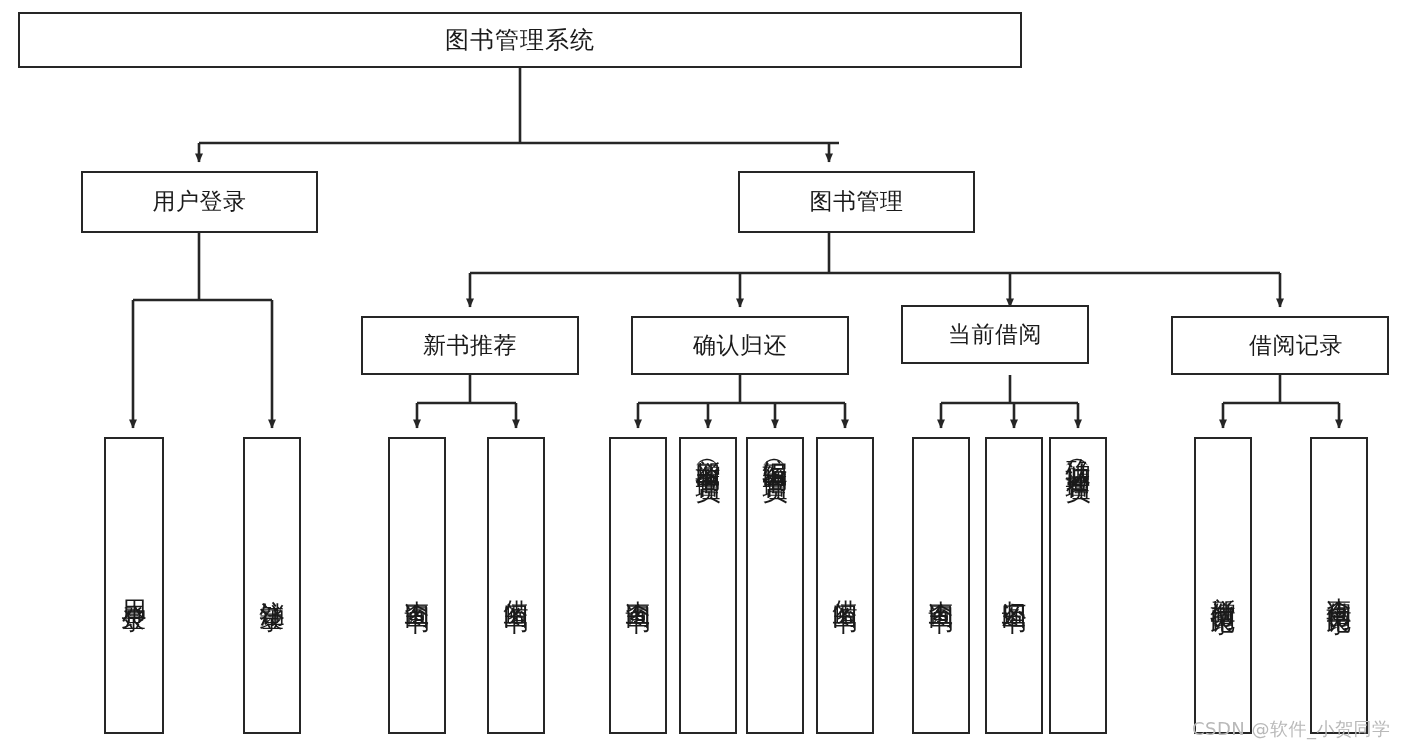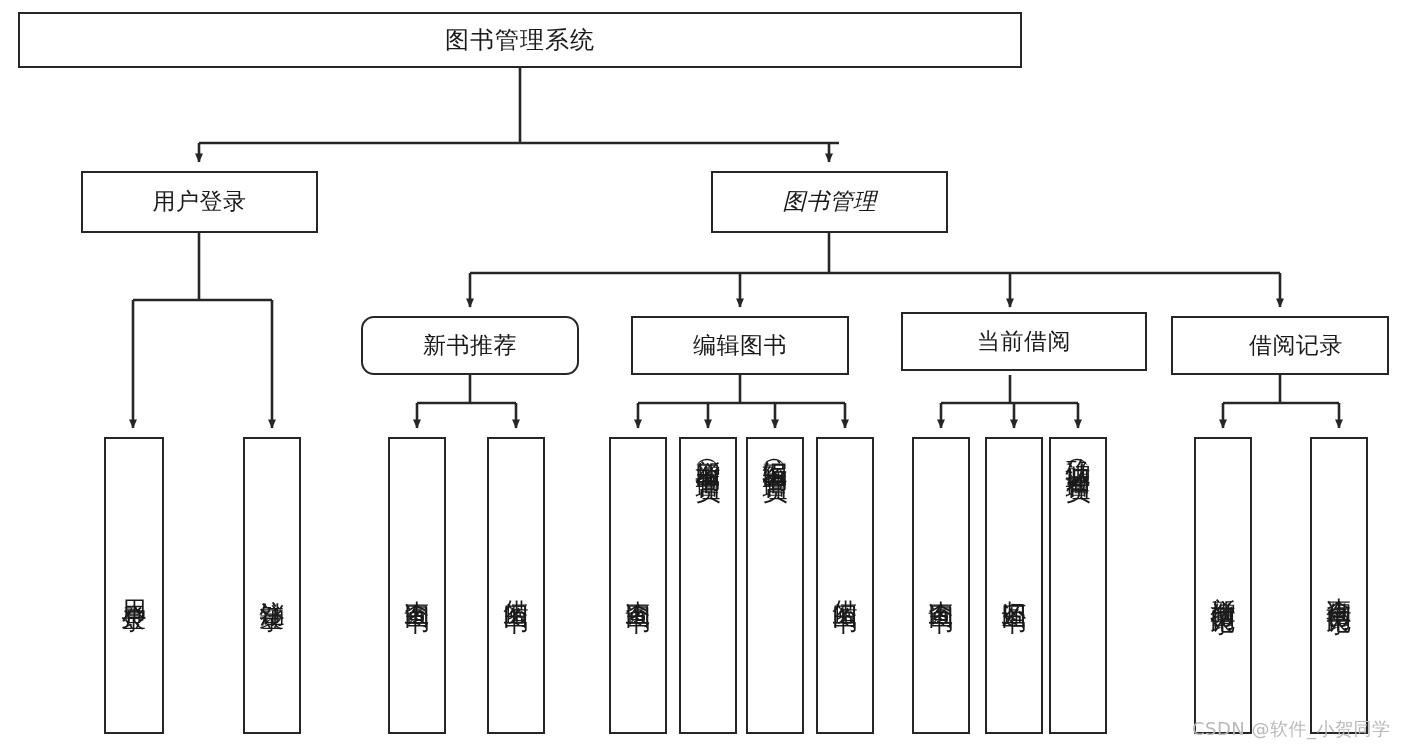--- a/index.html
+++ b/index.html
@@ -131,32 +131,32 @@
   </svg>
 
   <div class="node root horiz" id="node-root" style="left: 18px; top: 12px; width: 1004px; height: 56px;">
     <span class="lbl">图书管理系统</span>
   </div>
 
   <div id="level2-layer">
       <div class="node horiz" style="left: 81px; top: 171px; width: 237px; height: 62px;">
         <span class="lbl">用户登录</span>
       </div>
-      <div class="node horiz" style="left: 711px; top: 171px; width: 237px; height: 62px; font-style: italic;">
+      <div class="node horiz" style="left: 738px; top: 171px; width: 237px; height: 62px;">
         <span class="lbl">图书管理</span>
       </div>
     </div>
   <div id="level3-layer">
-      <div class="node horiz" style="left: 361px; top: 316px; width: 218px; height: 59px; border-radius: 13px;">
+      <div class="node horiz" style="left: 361px; top: 316px; width: 218px; height: 59px;">
         <span class="lbl">新书推荐</span>
       </div>
       <div class="node horiz" style="left: 631px; top: 316px; width: 218px; height: 59px;">
-        <span class="lbl">编辑图书</span>
-      </div>
-      <div class="node horiz" style="left: 901px; top: 312px; width: 246px; height: 59px;">
+        <span class="lbl">确认归还</span>
+      </div>
+      <div class="node horiz" style="left: 901px; top: 305px; width: 188px; height: 59px;">
         <span class="lbl">当前借阅</span>
       </div>
       <div class="node horiz" style="left: 1171px; top: 316px; width: 218px; height: 59px; padding-left: 32px;">
         <span class="lbl">借阅记录</span>
       </div>
     </div>
   <div id="leaf-layer">
       <div class="node vert mid" style="left: 104px; top: 437px; width: 60px; height: 297px;">
         <span class="lbl">用户登录</span>
       </div>

